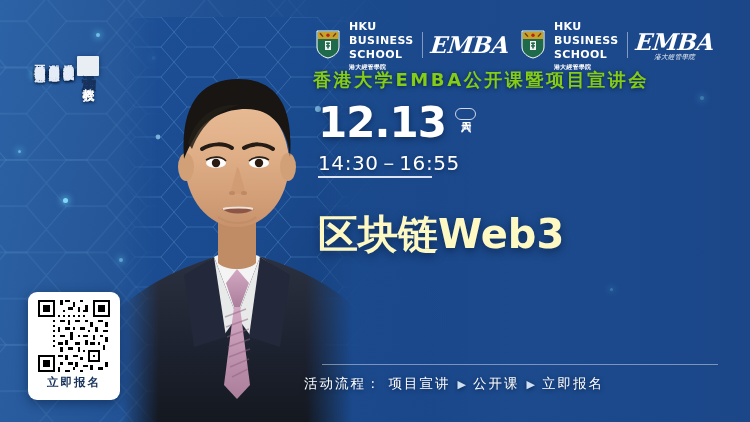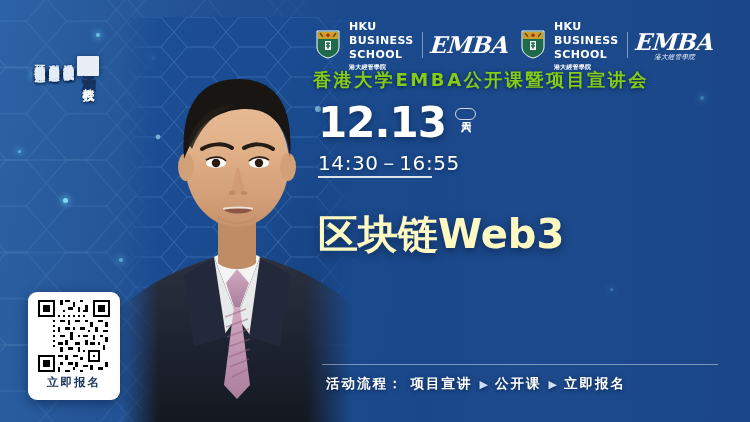--- a/index.html
+++ b/index.html
@@ -141,22 +141,22 @@
   }
   .title3{
     position:absolute;left:320px;top:318px;
     color:#f3c752;font-size:23px;font-weight:700;letter-spacing:1.5px;line-height:1;
     text-shadow:0 2px 6px rgba(3,18,45,.6);white-space:nowrap;
   }
 
   
   .foot-rule{position:absolute;left:322px;top:364px;width:396px;height:1.2px;background:rgba(255,255,255,.42);}
   .footer{
-    position:absolute;left:326px;top:375px;display:flex;align-items:center;gap:7px;
-    color:#ffffff;font-size:13.5px;font-weight:700;letter-spacing:2px;
+    position:absolute;left:304px;top:375px;display:flex;align-items:center;gap:7px;
+    color:#ffffff;font-size:13.5px;font-weight:400;letter-spacing:2px;
     text-shadow:0 1px 4px rgba(4,22,52,.75);white-space:nowrap;
   }
   .tri{color:#cfe0f2;font-size:11px;letter-spacing:0;}
 </style>
 </head>
 <body>
 
 <div class="poster">
 
   <div class="bg-base"></div>

